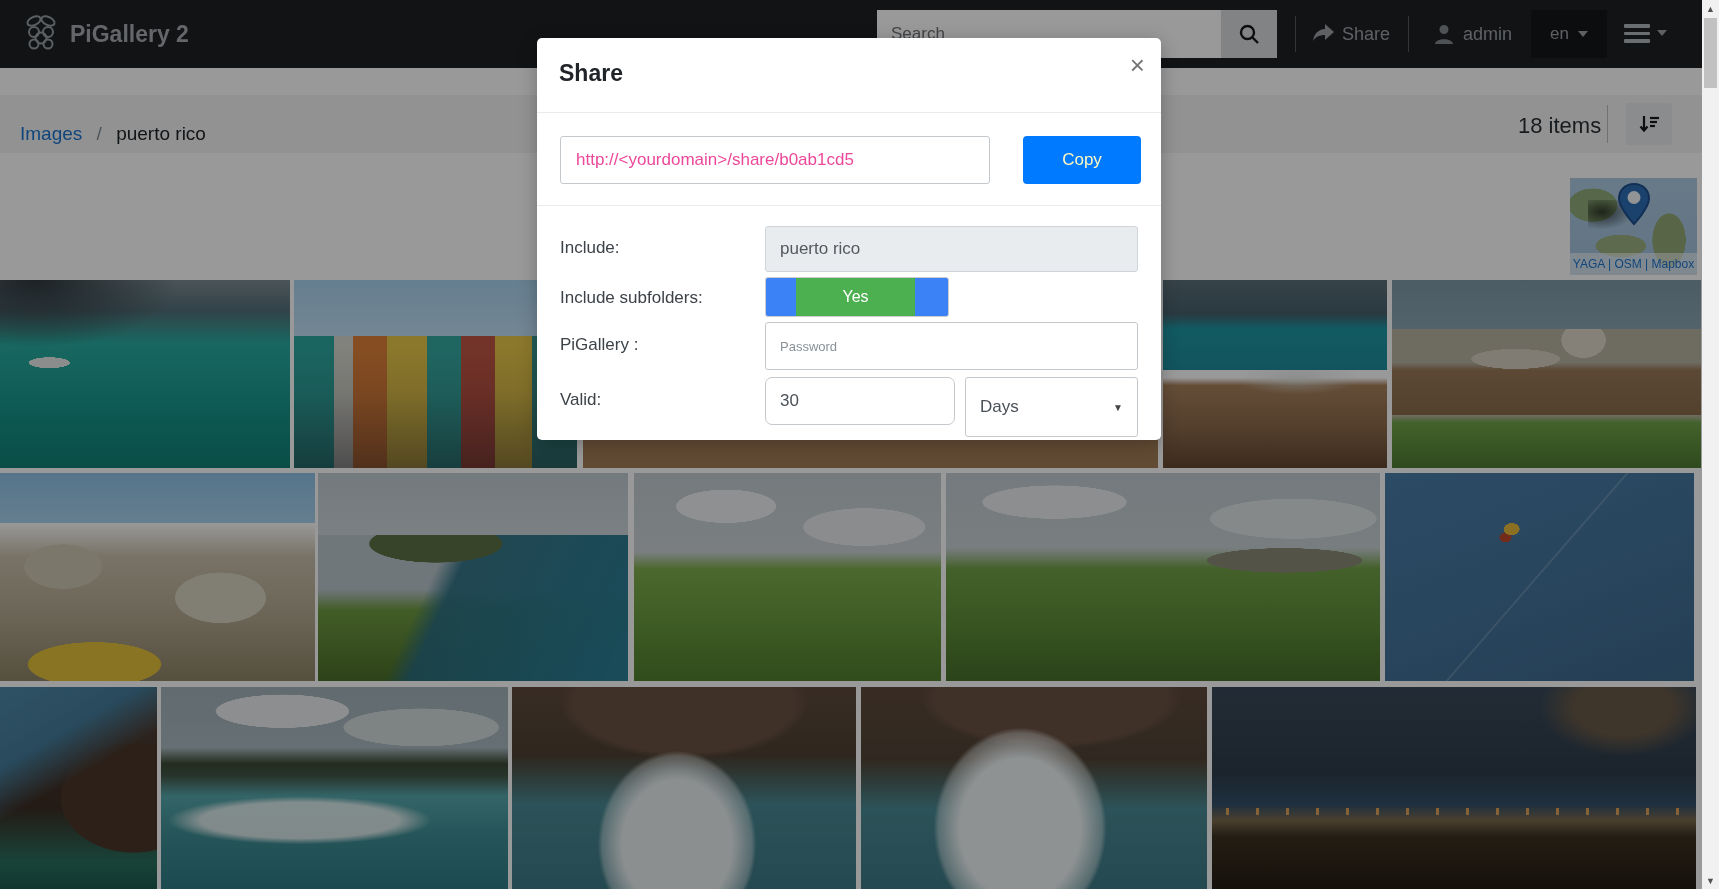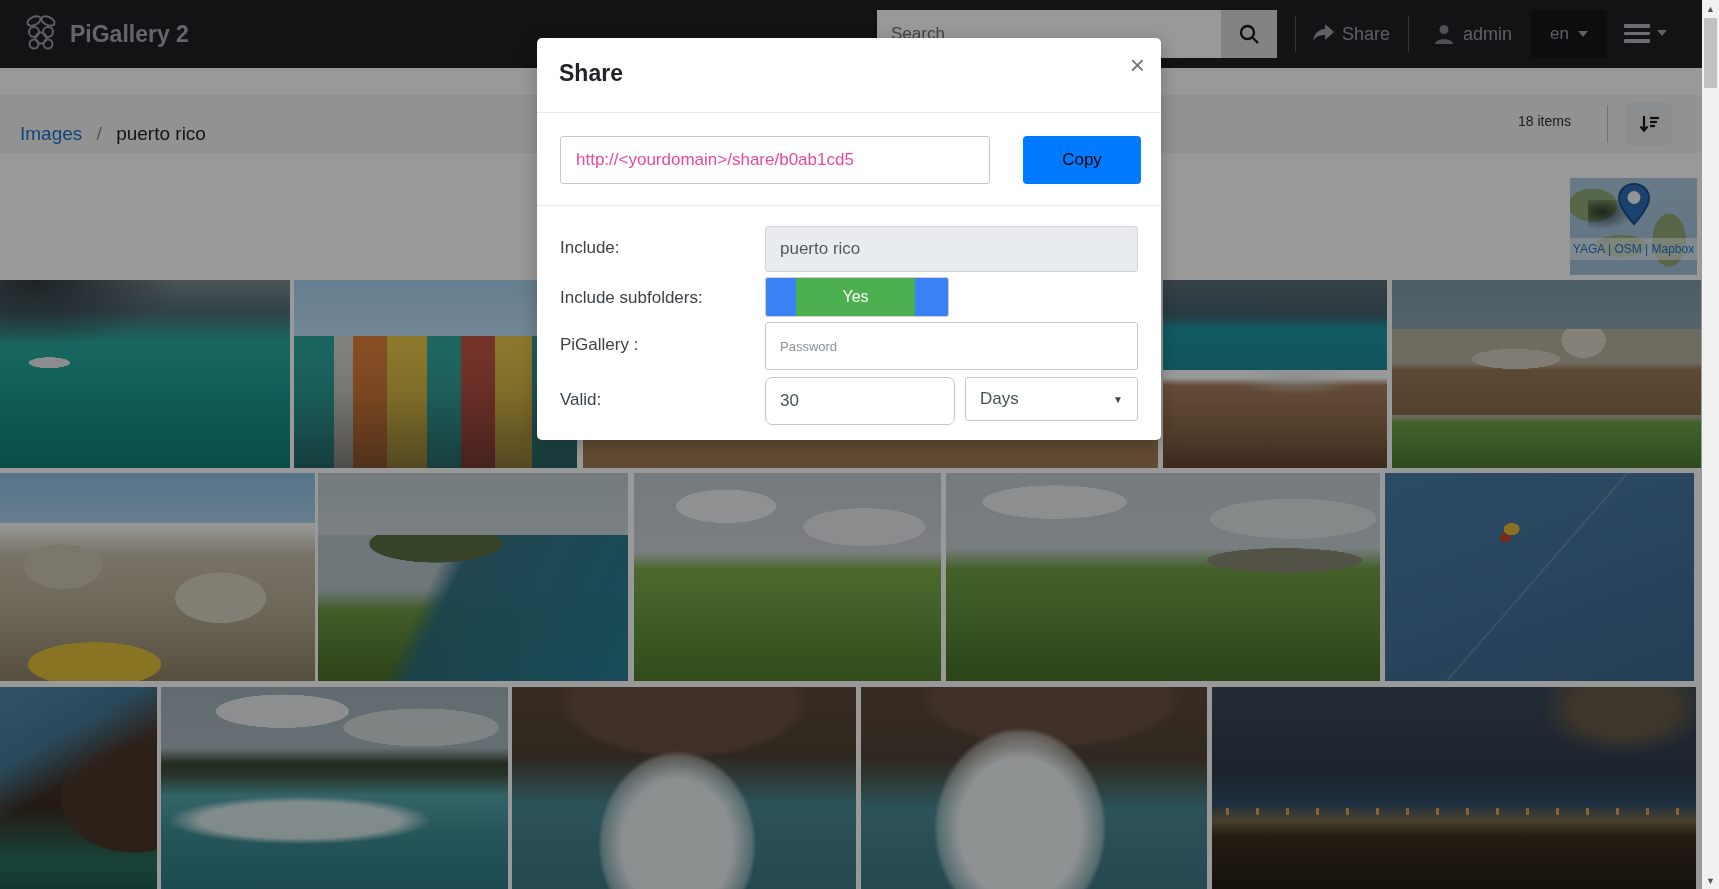--- a/index.html
+++ b/index.html
@@ -26,37 +26,37 @@
   .caret { width:0; height:0; border-left:5px solid transparent; border-right:5px solid transparent;
     border-top:6px solid #9da1a6; display:inline-block; }
   .burger { position:absolute; left:1624px; top:20px; display:flex; align-items:center; gap:7px; cursor:pointer; }
   .burger .bars span { display:block; width:26px; height:3.5px; background:#b3b8bc; margin:4px 0; border-radius:1px; }
 
   
   .crumbbar { position:absolute; left:0; top:95px; width:1702px; height:58px; background:#f4f4f4; }
   .crumbs { position:absolute; left:20px; top:16px; font-size:19px; color:#212529;margin-top:12px; }
   .crumbs a { color:#1b74ce; text-decoration:none; cursor:pointer; }
   .crumbs .sep { color:#868e96; margin:0 9px; }
-  .items-count { position:absolute; left:1518px; top:18px; font-size:14px; color:#2b3035; }
+  .items-count { position:absolute; left:1518px; top:18px; font-size:22px; color:#2b3035; }
   .count-div { position:absolute; left:1607px; top:10px; width:1px; height:38px; background:#b9bdc1; }
   .sort-btn { position:absolute; left:1626px; top:8px; width:46px; height:42px; background:#e7eaec;
     border:none; border-radius:3px; cursor:pointer; display:flex; align-items:center; justify-content:center; }
 
   
   #gallery { position:absolute; left:0; top:153px; width:1702px; height:736px; background:#fff; }
   .ph { position:absolute; cursor:pointer; }
 
   
   .map-thumb { left:1570px; top:25px; width:127px; height:97px;
     background:
       radial-gradient(ellipse 44px 30px at 18% 28%, #8fae7a 0 55%, transparent 56%),
       radial-gradient(ellipse 30px 48px at 78% 64%, #93a877 0 55%, transparent 56%),
       radial-gradient(ellipse 50px 22px at 40% 70%, #9cb183 0 50%, transparent 51%),
       linear-gradient(180deg,#aecbe2 0%, #a3c2dc 100%); }
-  .map-attr { position:absolute; left:0; bottom:15px; width:100%; height:22px;
+  .map-attr { position:absolute; left:0; bottom:0; width:100%; height:22px;
     background:rgba(255,255,255,.55); color:#1b74ce; font-size:12px;
     display:flex; align-items:center; justify-content:center; }
   .pin { position:absolute; left:46px; top:4px; }
   .pin-shadow{ position:absolute; left:18px; top:22px; width:46px; height:30px;
     background:radial-gradient(ellipse at 30% 40%, rgba(0,0,0,.65), transparent 70%); }
 
   
   .r1i1{ left:0; top:127px; width:290px; height:188px;
     background:
       radial-gradient(ellipse 230px 110px at 12% 0%, rgba(42,52,58,.95), rgba(42,52,58,0) 62%),
@@ -167,42 +167,42 @@
     border-radius:5px; box-shadow:0 4px 18px rgba(0,0,0,.25); z-index:60; }
   .modal-title { position:absolute; left:22px; top:22px; font-size:23px; font-weight:bold; color:#212529; }
   .modal-close { position:absolute; right:16px; top:14px; font-size:26px; color:#777; background:none;
     border:none; cursor:pointer; line-height:1; font-family:"Liberation Sans",sans-serif; }
   .modal-hdiv { position:absolute; left:0; top:74px; width:100%; height:1px; background:#e9ecef; }
 
   .url-input { position:absolute; left:23px; top:98px; width:430px; height:48px;
     border:1px solid #c4c9ce; border-radius:3px; padding:0 15px; font-size:17px; color:#ec4899;
     font-family:"Liberation Sans",sans-serif; background:#fff; }
   .copy-btn { position:absolute; left:486px; top:98px; width:118px; height:48px; background:#007bff;
-    color:#000000; font-size:17px; border:none; border-radius:4px; cursor:pointer;
+    color:#fef9c3; font-size:17px; border:none; border-radius:4px; cursor:pointer;
     font-family:"Liberation Sans",sans-serif; }
   .modal-bdiv { position:absolute; left:0; top:167px; width:100%; height:1px; background:#e9ecef; }
 
   .frm-label { position:absolute; left:23px; font-size:17px; color:#3c4248; }
   .lab-sharing { top:200px; } .lab-sub { top:250px; } .lab-pass { top:297px; } .lab-valid { top:352px; }
 
   .sharing-input { position:absolute; left:228px; top:188px; width:373px; height:46px;
     background:#e9ecef; border:1px solid #ced4da; border-radius:3px; padding:0 14px;
     font-size:17px; color:#54595e; font-family:"Liberation Sans",sans-serif; }
   .toggle { position:absolute; left:228px; top:239px; width:184px; height:40px;
     border:1px solid #ccc; border-radius:3px; background:#3b82f6; cursor:pointer; overflow:hidden; }
   .toggle-on { position:absolute; left:30px; top:0; width:119px; height:38px; background:#4caf50;
     color:#fff; font-size:16px; display:flex; align-items:center; justify-content:center; }
   .pass-input { position:absolute; left:228px; top:284px; width:373px; height:48px;
     border:1px solid #c4c9ce; border-radius:3px; padding:0 14px; font-size:13px; color:#495057;
     font-family:"Liberation Sans",sans-serif; }
   .pass-input::placeholder { color:#8a9197; }
   .valid-input { position:absolute; left:228px; top:339px; width:190px; height:48px;
     border:1px solid #c4c9ce; border-radius:7px; padding:0 14px; font-size:17px; color:#495057;
     font-family:"Liberation Sans",sans-serif; }
-  .valid-select { position:absolute; left:428px; top:339px; width:173px; height:44px;
+  .valid-select { position:absolute; left:428px; top:339px; width:173px; height:60px;
     border:1px solid #c4c9ce; border-radius:3px; background:#fff; cursor:pointer;
     display:flex; align-items:center; padding:0 14px; font-size:17px; color:#495057; }
   .valid-select .chev { margin-left:auto; font-size:10px; color:#444; }
 
   svg { display:block; }
 </style>
 </head>
 <body>
 
 <div class="navbar">

